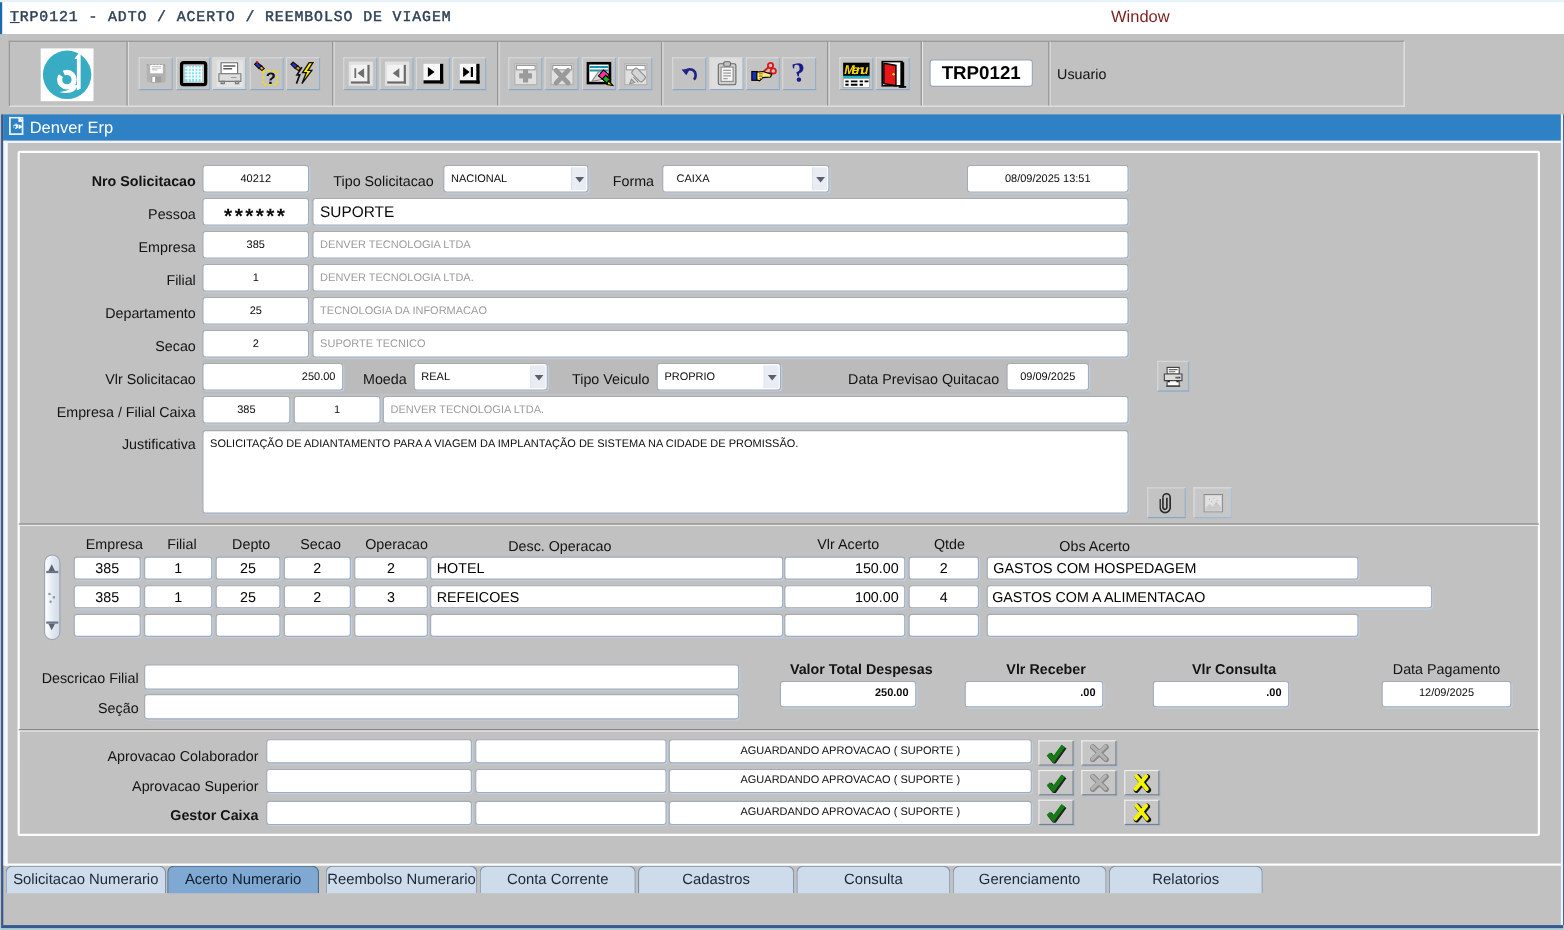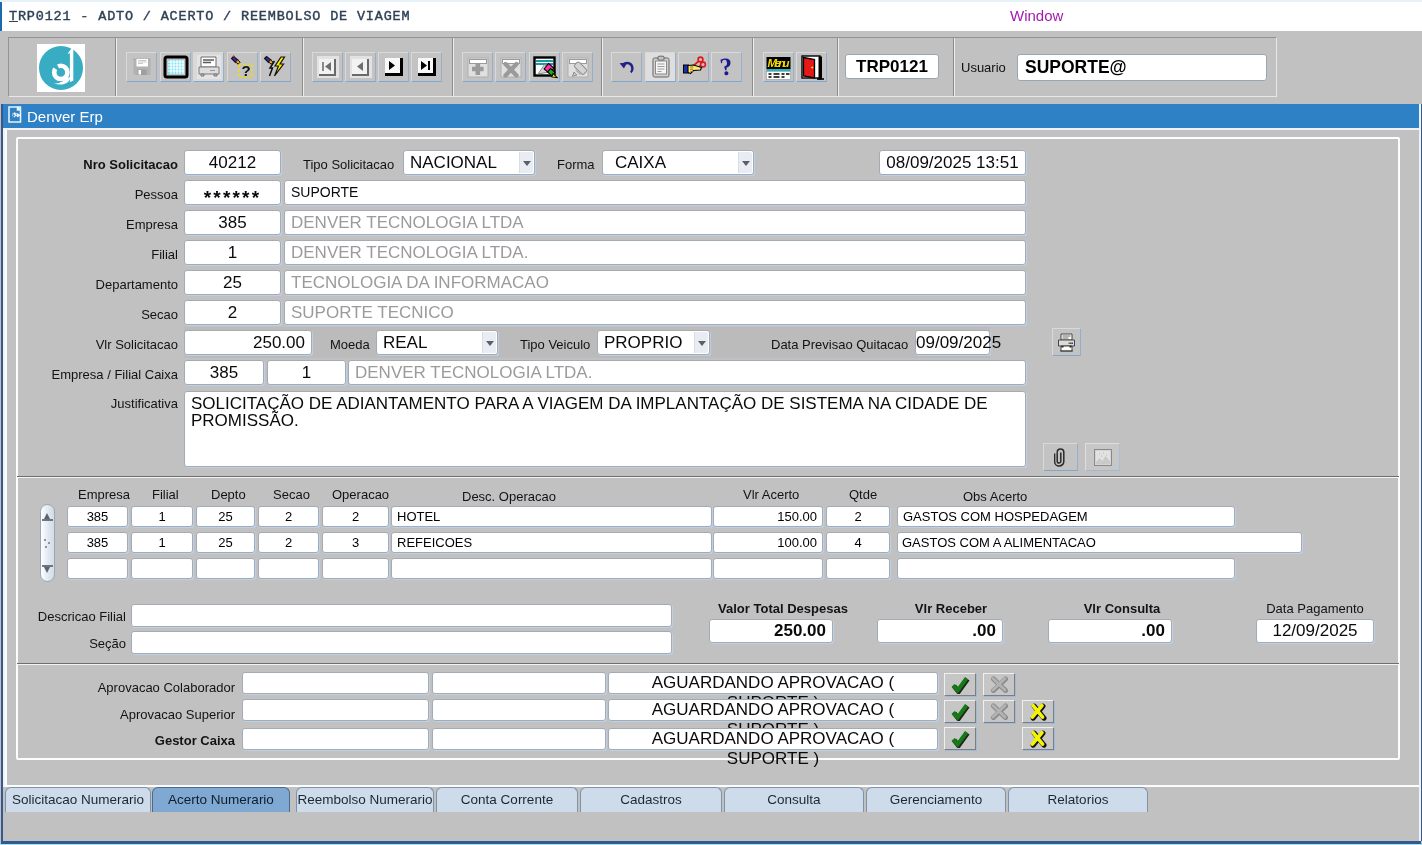--- a/index.html
+++ b/index.html
@@ -4,21 +4,21 @@
 <style>
 * { margin:0; padding:0; box-sizing:border-box; }
 html,body { width:1422px; height:845px; overflow:hidden; }
 body { font-family:"Liberation Sans", sans-serif; background:#c1c1c1; position:relative; }
 .abs { position:absolute; }
 
 
 #menubar { left:0; top:0; width:1422px; height:31px; background:#ffffff; border-top:2px solid #e6f2f8; }
 #menutext { left:9px; top:9px; font-family:"Liberation Mono", monospace; font-weight:normal; font-size:13.5px; -webkit-text-stroke:0.4px #2e4156; letter-spacing:0.82px; color:#2e4156; }
 #menutext u { text-decoration:underline; }
-#wintext { left:1010px; top:7px; font-size:15px; color:#a21caf; }
+#wintext { left:1010px; top:7px; font-size:15px; color:#7f1d1d; }
 
 
 #toolbarzone { left:0; top:31px; width:1422px; height:72px; background:#c1c1c1; }
 #toolbox { left:8px; top:6px; width:1269px; height:60px; border:1px solid #929292; border-bottom-color:#e8e8e8; border-right-color:#e8e8e8; }
 .tsep { top:7px; width:2px; height:58px; border-left:1px solid #8d8d8d; border-right:1px solid #ededed; }
 #logo { left:37px; top:13px; width:48px; height:48px; background:#fff; }
 .tbtn { top:21px; width:31px; height:30px; background:#c3c3c3; border:1px solid; border-color:#d9d9d9 #93afcc #7fa6cd #d9d9d9; display:flex; align-items:center; justify-content:center; }
 .tbtn.lit { background:#c3c3c3; }
 #trpbox { left:845px; top:23px; width:94px; height:25px; background:#fff; border:1px solid #9aa6b2; border-radius:3px; text-align:center; font-weight:bold; font-size:17px; line-height:23px; color:#000; }
 #usuario { left:961px; top:29px; font-size:13px; color:#111; }
@@ -40,21 +40,21 @@
 
 #mainframe { left:16px; top:137px; width:1384px; height:623px; border:2px solid #fdfdfd; border-radius:2px; }
 
 
 .groove { height:2px; border-top:1px solid #6e6e6e; border-bottom:1px solid #f4f4f4; }
 
 
 .lbl { font-size:13px; color:#131313; white-space:nowrap; }
 .lbl.b { font-weight:bold; }
 .lblr { text-align:right; }
-.field { background:#fff; border:1px solid #a3abb5; border-radius:3px; box-shadow:1px 1px 0 rgba(190,210,235,.9); font-size:17px; color:#0a0a0a; }
+.field { background:#fff; border:1px solid #a3abb5; border-radius:3px; box-shadow:1px 1px 0 rgba(190,210,235,.9); font-size:10px; color:#0a0a0a; }
 .field .ghost { color:#9b9b9b; }
 .dd-arrow { position:absolute; right:1px; top:1px; bottom:1px; width:14px; background:#e9edf3; border-left:1px solid #d8dde4; border-radius:0 2px 2px 0; }
 .dd-arrow:after { content:""; position:absolute; left:3px; top:8.5px; border:4px solid transparent; border-top:5px solid #5a6068; }
 
 
 .gcell { background:#fff; border:1px solid #a3abb5; border-radius:3px; box-shadow:1px 1px 0 rgba(190,210,235,.9); font-size:13px; }
 
 
 .tab { top:787px; height:25px; background:#cddbeb; border:1px solid #7e93a8; border-bottom:none; border-radius:6px 6px 0 0; font-size:13.5px; color:#1c2733; text-align:center; line-height:24px; }
 .tab.sel { background:#7fa9d2; color:#101d2c; border-color:#4d6b88; font-weight:normal; }
@@ -248,21 +248,20 @@
         <rect x="2" y="2" width="18" height="22" fill="#fff" stroke="#000" stroke-width="1.4"></rect>
         <path d="M18.5 2.5 h3.5 v23 h-3.5z" fill="#000"></path>
         <path d="M17 25 h7" stroke="#000" stroke-width="1.6"></path>
         <path d="M3.5 3.5 L14.5 5.5 L14.5 24 L3.5 22z" fill="#e81818" stroke="#000" stroke-width="1.3"></path>
         <circle cx="12.3" cy="13.5" r="1.1" fill="#ffe800"></circle>
       </svg>
     </div>
 
   <div id="trpbox" class="abs">TRP0121</div>
   <div id="usuario" class="abs">Usuario</div>
-  <div id="userbox" class="abs">SUPORTE@</div>
 </div>
 
 <div id="titlebar" class="abs">
   <svg class="abs" style="left:5px; top:2px;" width="15" height="17" viewBox="0 0 15 17">
       <path d="M1 1 h8.5 v3 h3 v12 h-11.5 z" fill="none" stroke="#e8f2fa" stroke-width="1.6"></path>
       <path d="M10.5 1 h2 v2 h-2 z" fill="none" stroke="#e8f2fa" stroke-width="1.4"></path>
       <path d="M4 8 l1.1-.8 .7.4 .1-1.2 1.3-.1 .1 1.2 .9-.5 .8 1.1 -.9.7 .9.8 -.8 1 -1-.5 -.1 1.1 -1.3 0 -.1-1.1 -.8.5 -.9-1.2 .8-.6z" fill="#eef6fc"></path>
       <circle cx="5.6" cy="9.3" r="1" fill="#2e82c6"></circle>
       <path d="M9 7 l4 2.2 -4 2.2z" fill="#eef6fc"></path>
     </svg>

